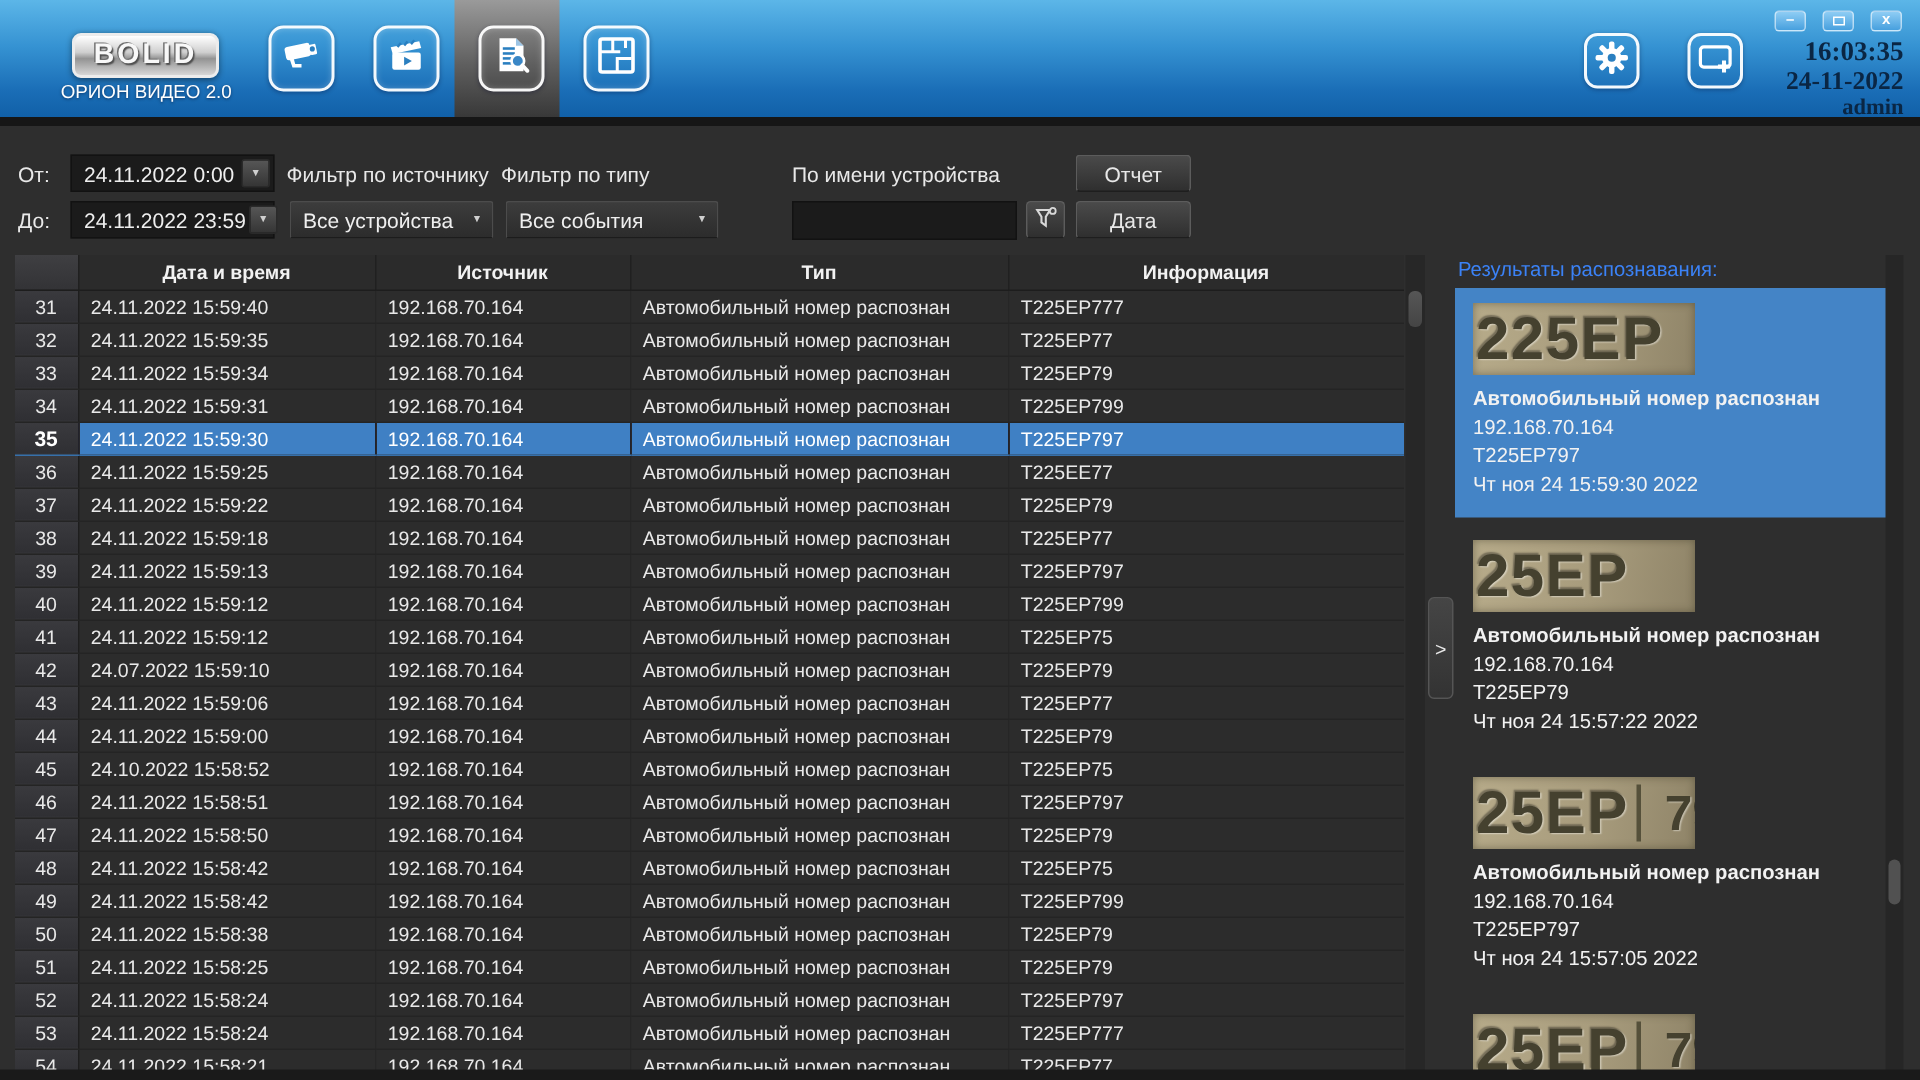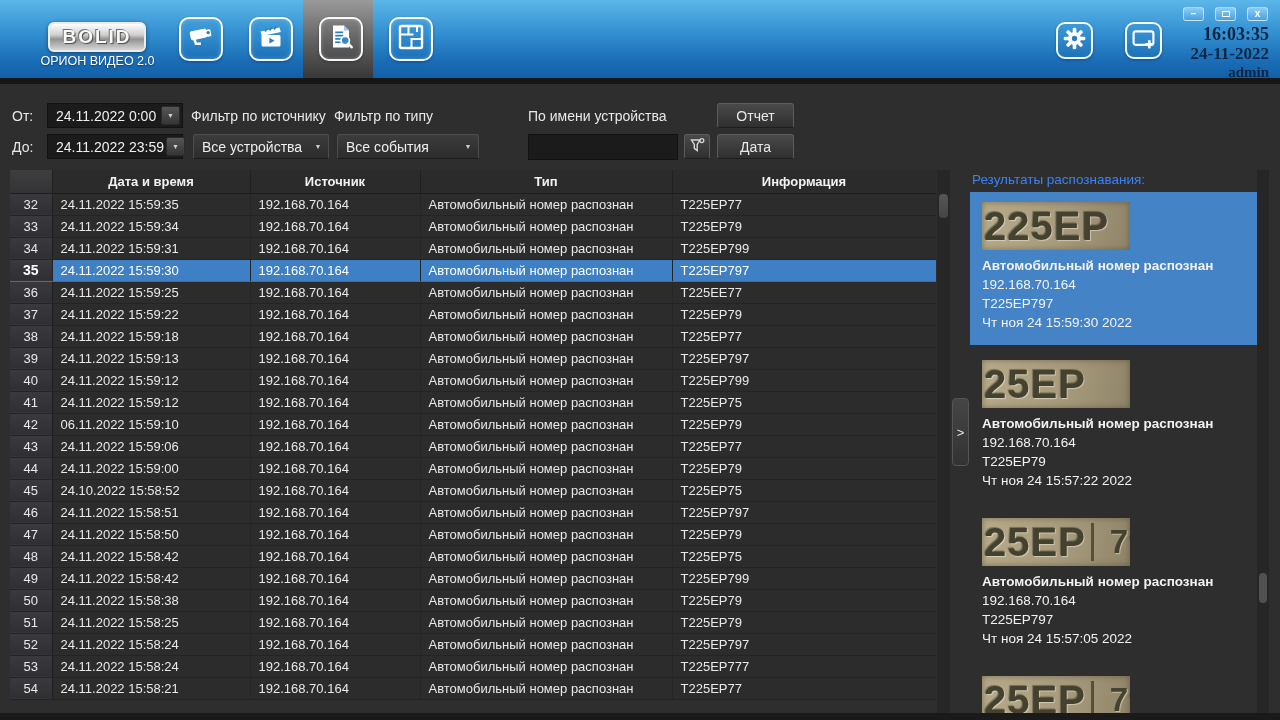--- a/index.html
+++ b/index.html
@@ -279,20 +279,27 @@
       <thead>
         <tr>
           <th class="gut"></th>
           <th>Дата и время</th>
           <th>Источник</th>
           <th>Тип</th>
           <th>Информация</th>
         </tr>
       </thead>
       <tbody>
+  <tr>
+    <td class="gut">31</td>
+    <td>24.11.2022 15:59:40</td>
+    <td>192.168.70.164</td>
+    <td>Автомобильный номер распознан</td>
+    <td>T225EP777</td>
+  </tr>
 
   <tr>
     <td class="gut">32</td>
     <td>24.11.2022 15:59:35</td>
     <td>192.168.70.164</td>
     <td>Автомобильный номер распознан</td>
     <td>T225EP77</td>
   </tr>
 
   <tr>
@@ -362,21 +369,21 @@
   <tr>
     <td class="gut">41</td>
     <td>24.11.2022 15:59:12</td>
     <td>192.168.70.164</td>
     <td>Автомобильный номер распознан</td>
     <td>T225EP75</td>
   </tr>
 
   <tr>
     <td class="gut">42</td>
-    <td>06.11.2022 15:59:10</td>
+    <td>24.07.2022 15:59:10</td>
     <td>192.168.70.164</td>
     <td>Автомобильный номер распознан</td>
     <td>T225EP79</td>
   </tr>
 
   <tr>
     <td class="gut">43</td>
     <td>24.11.2022 15:59:06</td>
     <td>192.168.70.164</td>
     <td>Автомобильный номер распознан</td>

